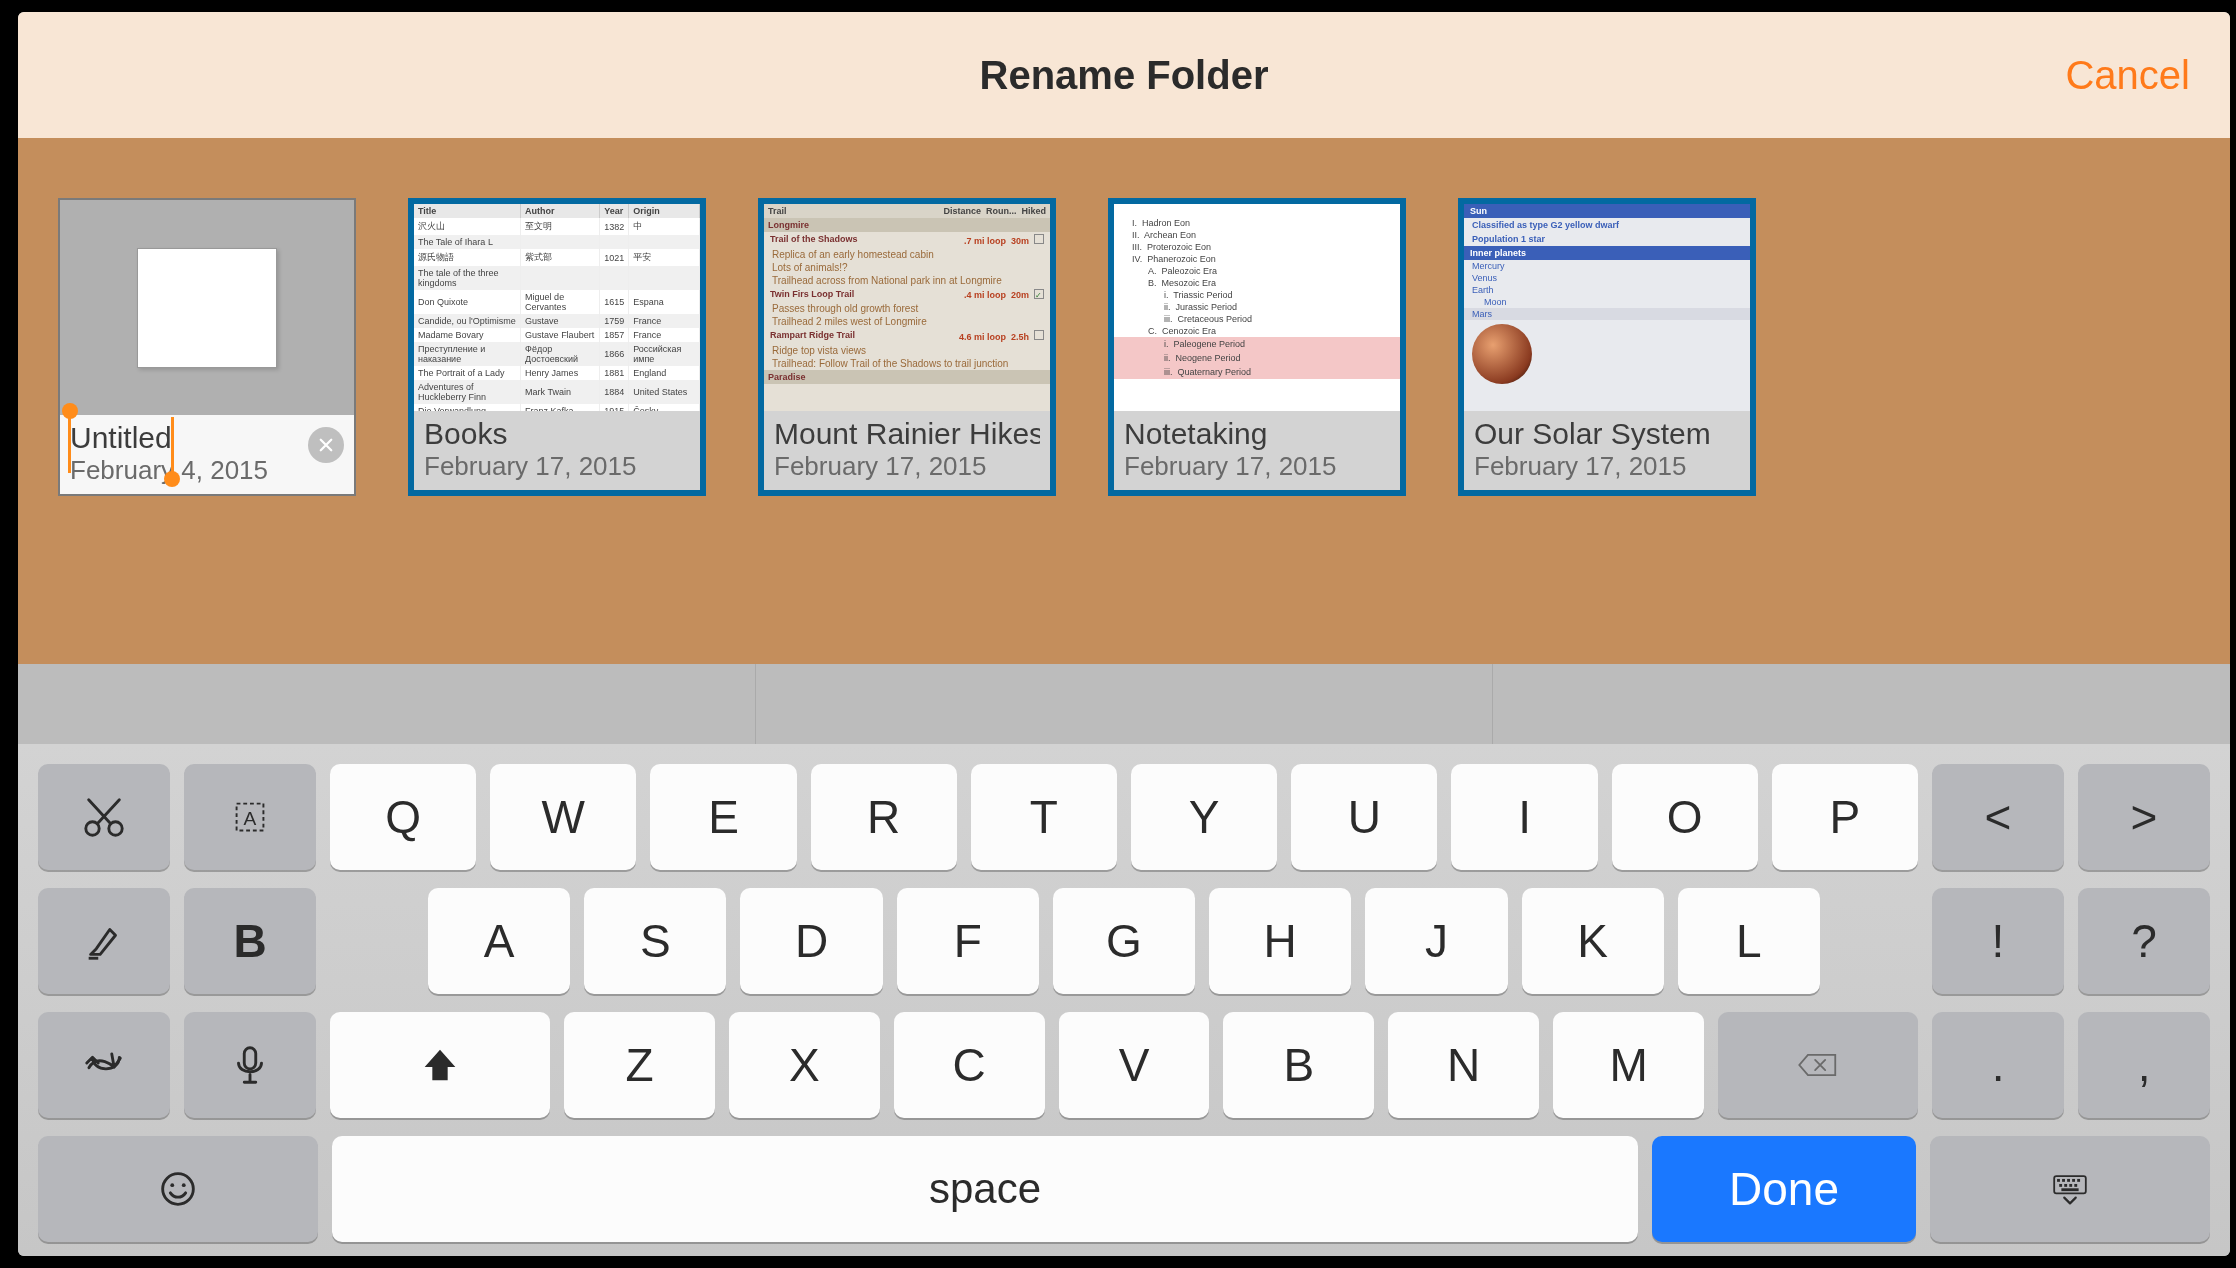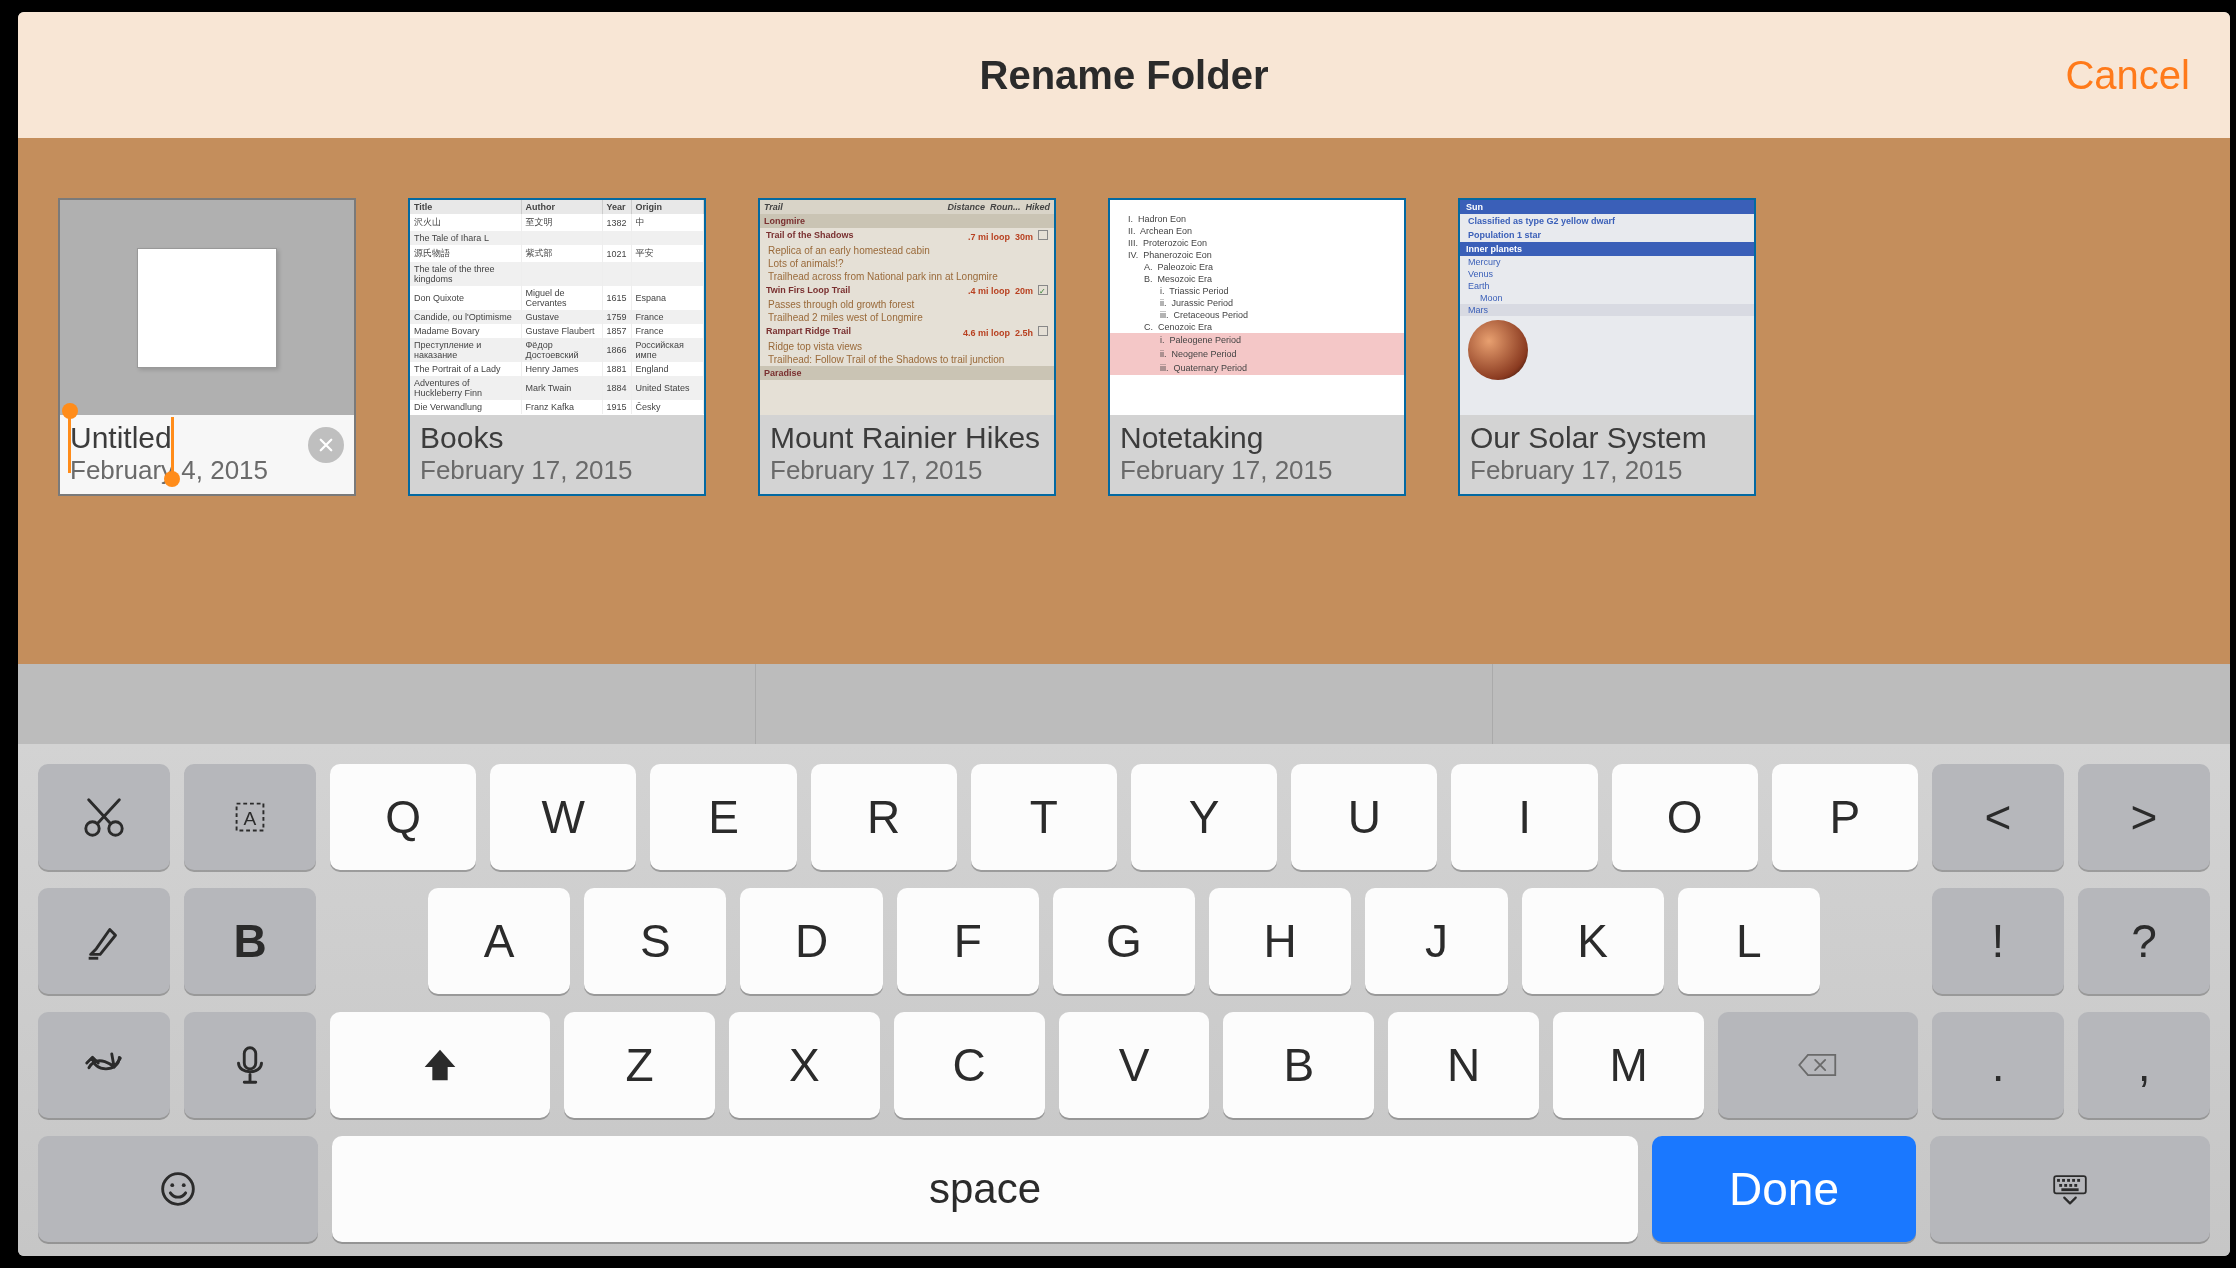--- a/index.html
+++ b/index.html
@@ -45,21 +45,21 @@
   height: 526px;
   background: #c48e5c;
   padding: 60px 40px 0 40px;
   display: flex;
   gap: 52px;
 }
 .doc-card {
   width: 298px;
   height: 298px;
   background: #b0b0b0;
-  border: 2px solid #0369a1;
+  border: 6px solid #0369a1;
   display: flex;
   flex-direction: column;
 }
 .doc-card.editing {
   border: 2px solid #7a7a7a;
 }
 .doc-thumb {
   flex: 1;
   display: flex;
   align-items: center;
@@ -121,21 +121,21 @@
 .thumb-books {
   width: 100%; height: 100%; background: #fff;
   font-size: 9px; color: #444;
 }
 .thumb-books table { width: 100%; border-collapse: collapse; font-size: 9px; }
 .thumb-books th { background: #e8e8e8; text-align: left; padding: 2px 4px; border-right: 1px solid #ccc; font-size: 9px; }
 .thumb-books td { padding: 2px 4px; border-right: 1px solid #eee; }
 .thumb-books tr:nth-child(odd) td { background: #f0f0f0; }
 
 .thumb-hikes { width:100%; height:100%; background:#e5e0d6; font-size:9px; color:#7a3030; }
-.thumb-hikes .th-head { background:#d9d4c8; padding:2px 4px; font-weight:600; color:#444; display:flex; justify-content:space-between;font-style:italic; }
+.thumb-hikes .th-head { background:#d9d4c8; padding:2px 4px; font-weight:600; color:#444; display:flex; justify-content:space-between; }
 .thumb-hikes .th-sec { background:#cac4b4; padding:2px 4px; font-weight:700; color:#7a3030; }
 .thumb-hikes .th-row { padding:2px 6px; display:flex; justify-content:space-between; }
 .thumb-hikes .th-note { font-size:10px; color:#9a6a3a; padding:1px 8px; }
 .thumb-hikes .tag { color:#b84020; font-weight:700; }
 .thumb-hikes .chk { width:10px; height:10px; border:1px solid #888; display:inline-block; }
 .thumb-hikes .chk.on::after { content:"✓"; font-size:8px; color:#2a7a2a; }
 
 .thumb-notes { width:100%; height:100%; background:#fff; font-size:9px; color:#444; padding:13px 6px; }
 .thumb-notes .n-row { padding:1px 0 1px 12px; }
 .thumb-notes .n-hl { background:#f4c7c7; margin:0 -6px; padding:2px 18px; }

